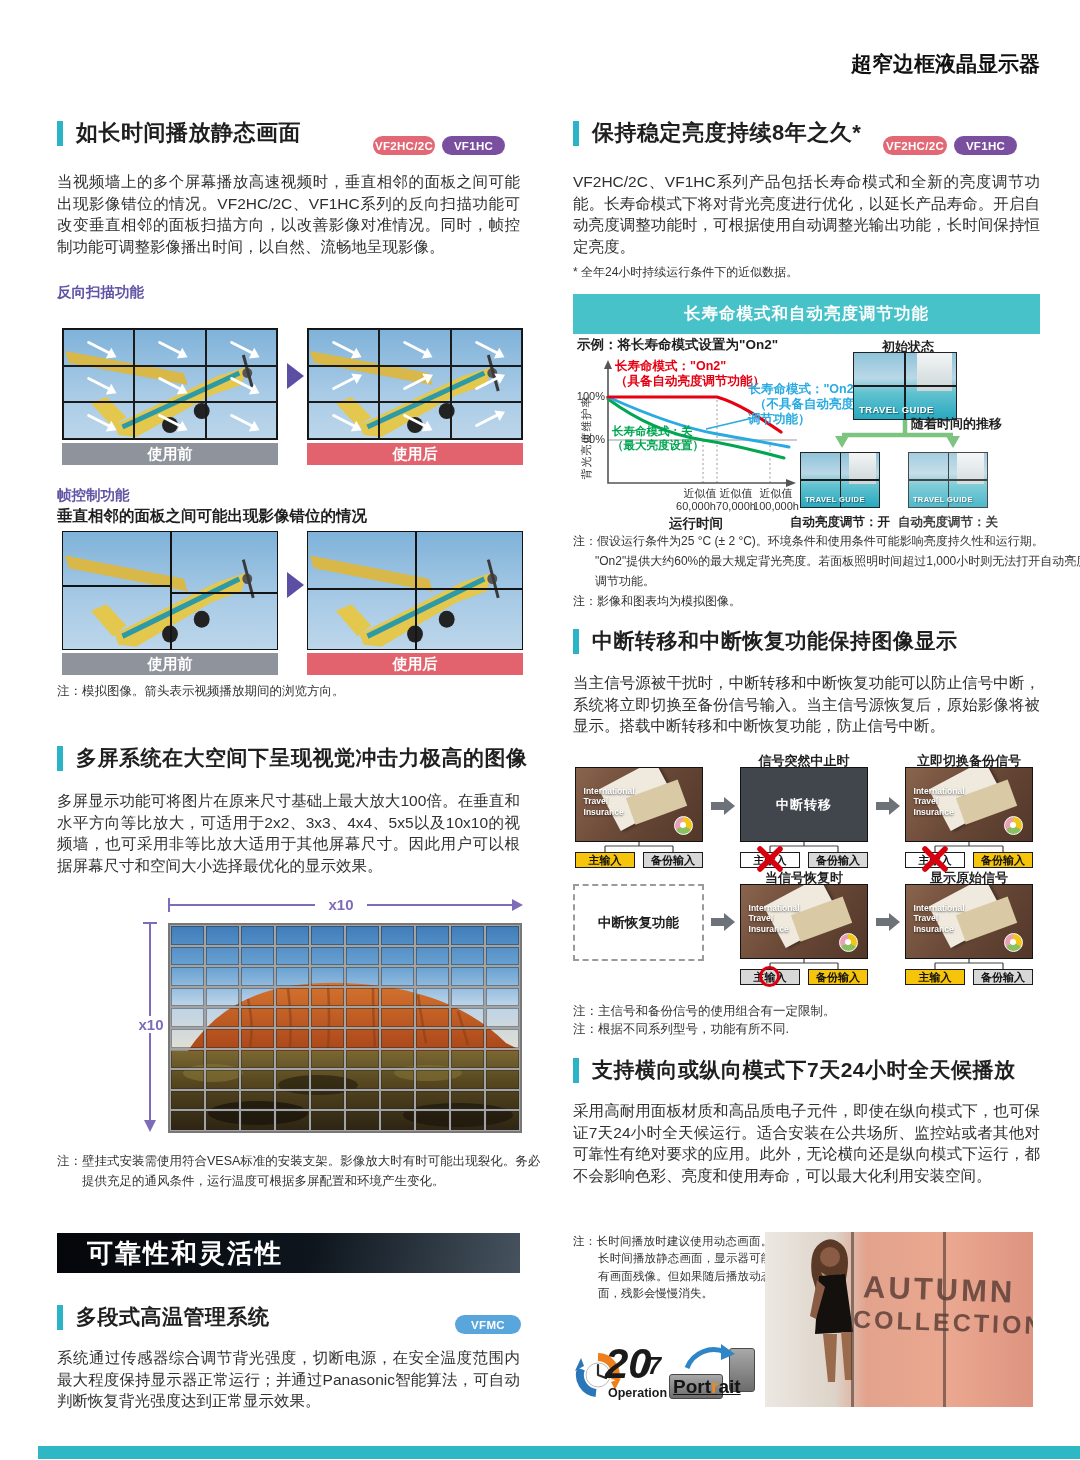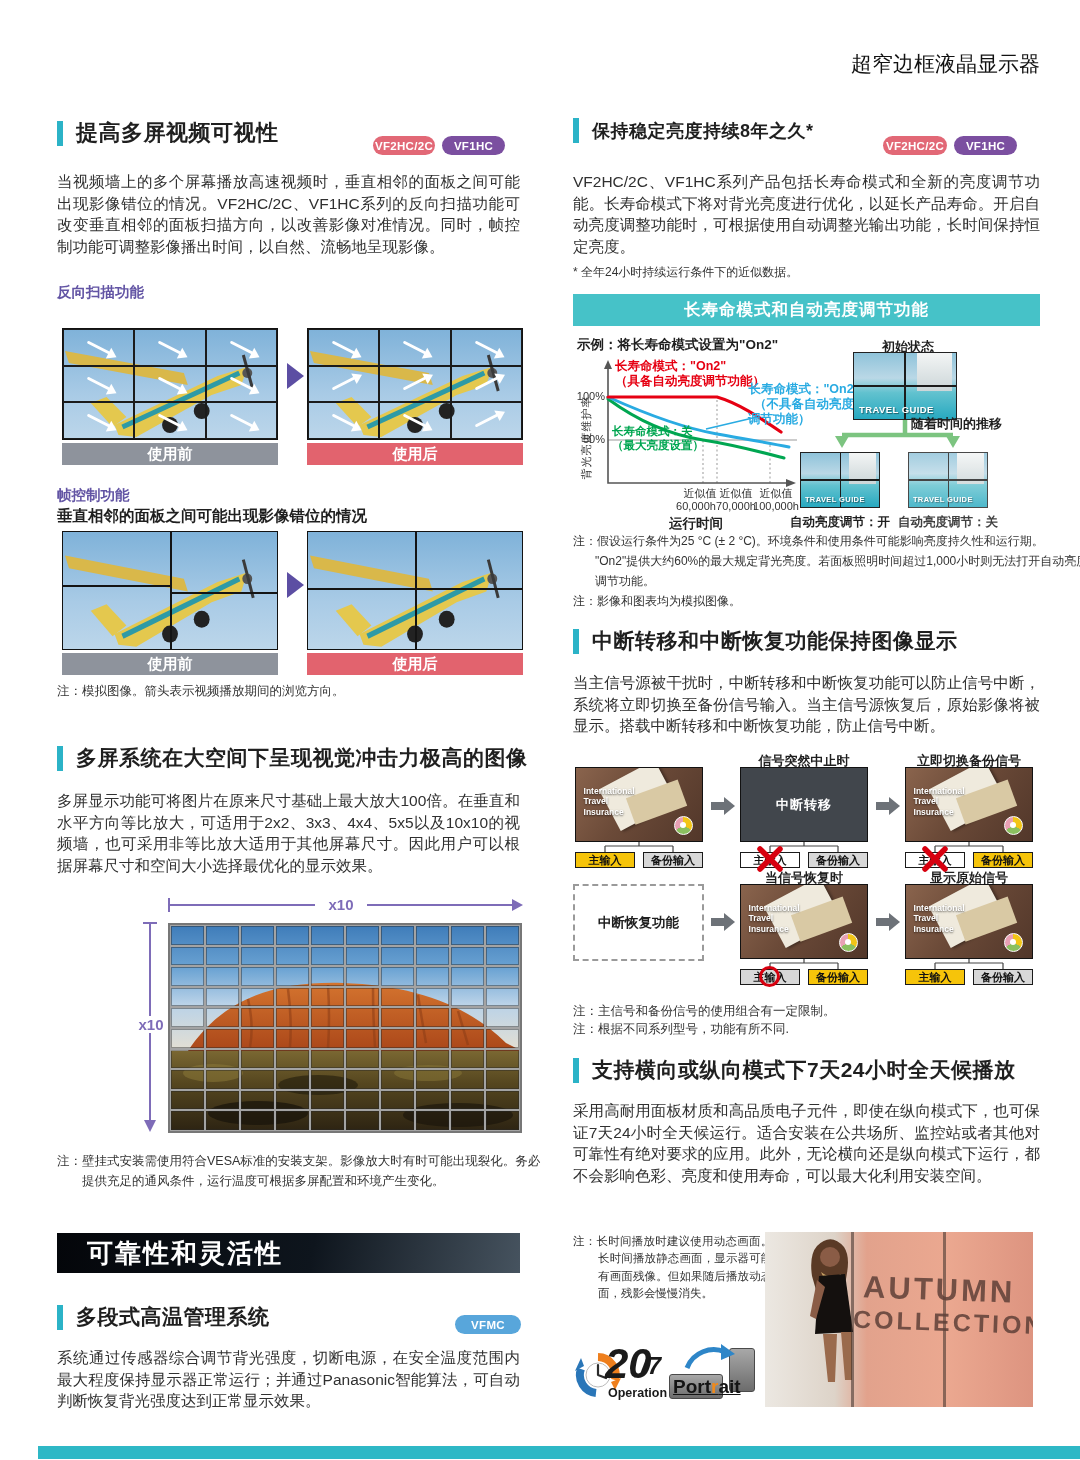--- a/index.html
+++ b/index.html
@@ -73,27 +73,27 @@
   .portlogo{position:absolute;}
   .mon{position:absolute;background:linear-gradient(180deg,#a8a8a8,#6c6c6c);border:1.5px solid #4a4a4a;border-radius:3px;box-sizing:border-box;}
   .ptxt{position:absolute;font-size:19px;font-weight:bold;color:#141414;white-space:nowrap;text-decoration:underline;}
   .ptxt .or{color:#f08a1c;}
 </style>
 </head>
 <body>
 
 <div class="page">
 
-  <div class="abs" style="right:40px;top:50px;font-size:21px;font-weight:normal;color:#111;">超窄边框液晶显示器</div>
+  <div class="abs" style="right:40px;top:50px;font-size:21px;font-weight:bold;color:#111;">超窄边框液晶显示器</div>
 
   <div class="col col-l">
 
     <div class="hdr" style="left:0;top:118px;">
       <span class="tick"></span>
-      <span class="t" style="font-size:22px;">提高多屏视频可视性</span>
+      <span class="t" style="font-size:22px;">如长时间播放静态画面</span>
     </div>
     <div class="pill pink" style="left:316px;top:136px;width:62px;">VF2HC/2C</div>
     <div class="pill purple" style="left:385px;top:136px;width:63px;">VF1HC</div>
     <div class="p" style="left:0;top:171px;width:463px;">当视频墙上的多个屏幕播放高速视频时，垂直相邻的面板之间可能出现影像错位的情况。VF2HC/2C、VF1HC系列的反向扫描功能可改变垂直相邻的面板扫描方向，以改善影像对准情况。同时，帧控制功能可调整影像播出时间，以自然、流畅地呈现影像。</div>
 
     <div class="featname" style="left:0;top:283px;">反向扫描功能</div>
 
     <div class="panel" style="left:5px;top:328px;width:216px;height:112px;">
       <svg viewBox="0 0 216 110" preserveAspectRatio="none" style="position:absolute;inset:0;width:100%;height:100%;">
         <path d="M2,22 L122,44 L126,56 L6,34 Z" fill="#d9b84a"></path>
@@ -376,28 +376,28 @@
       <span class="t" style="font-size:21px;">多段式高温管理系统</span>
     </div>
     <div class="pill blue" style="left:398px;top:1315px;width:66px;">VFMC</div>
     <div class="p" style="left:0;top:1347px;width:463px;">系统通过传感器综合调节背光强度，切断电源，在安全温度范围内最大程度保持显示器正常运行；并通过Panasonic智能算法，可自动判断恢复背光强度达到正常显示效果。</div>
   </div>
 
   <div class="col col-r">
 
     <div class="hdr" style="left:0;top:118px;">
       <span class="tick"></span>
-      <span class="t" style="font-size:18px;">保持稳定亮度持续8年之久*</span>
+      <span class="t" style="font-size:22px;">保持稳定亮度持续8年之久*</span>
     </div>
     <div class="pill pink" style="left:310px;top:136px;width:64px;">VF2HC/2C</div>
     <div class="pill purple" style="left:381px;top:136px;width:63px;">VF1HC</div>
     <div class="p" style="left:0;top:171px;width:467px;">VF2HC/2C、VF1HC系列产品包括长寿命模式和全新的亮度调节功能。长寿命模式下将对背光亮度进行优化，以延长产品寿命。开启自动亮度调整功能时，可根据使用自动调整光输出功能，长时间保持恒定亮度。</div>
     <div class="note" style="left:0;top:262px;font-size:12px;">* 全年24小时持续运行条件下的近似数据。</div>
 
-    <div class="tealbanner" style="left:0;top:294px;width:467px;height:32px;font-size:16.5px;">长寿命模式和自动亮度调节功能</div>
+    <div class="tealbanner" style="left:0;top:294px;width:467px;height:40px;font-size:16.5px;">长寿命模式和自动亮度调节功能</div>
     <div class="bold13" style="left:4px;top:336px;">示例：将长寿命模式设置为"On2"</div>
     <div class="bold13" style="left:290px;top:338px;width:90px;text-align:center;font-size:13px;">初始状态</div>
 
     <svg class="abs" style="left:0;top:355px;" width="232" height="178">
       <path d="M130,128 V85" stroke="#aaa" stroke-width="1.2" stroke-dasharray="2,2.5" fill="none"></path>
       <path d="M144,128 V42" stroke="#aaa" stroke-width="1.2" stroke-dasharray="2,2.5" fill="none"></path>
       <path d="M197,128 V88" stroke="#aaa" stroke-width="1.2" stroke-dasharray="2,2.5" fill="none"></path>
       <path d="M35,85 H224" stroke="#9a9a9a" stroke-width="1.2" fill="none"></path>
       <path d="M35,13 V128 H214" stroke="#555" stroke-width="1.6" fill="none"></path>
       <polygon points="31,14 39,14 35,5" fill="#555"></polygon>

